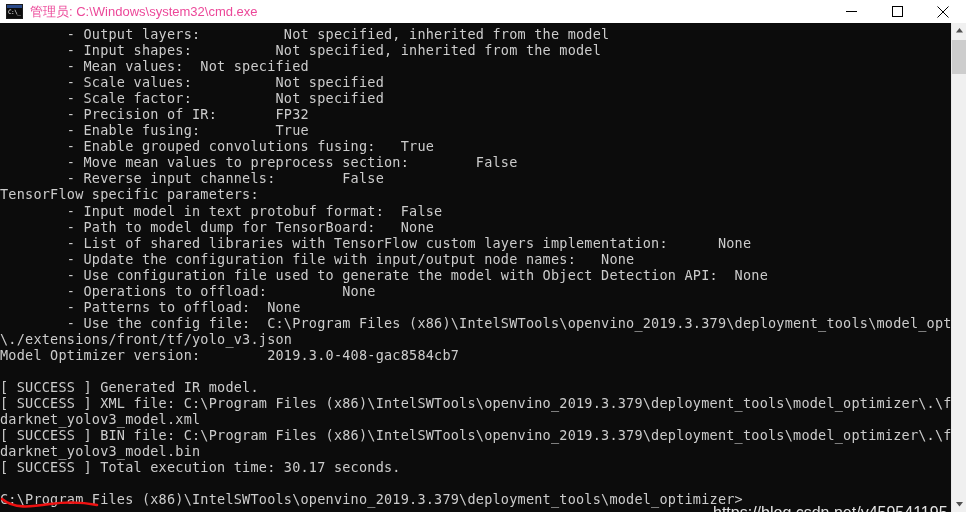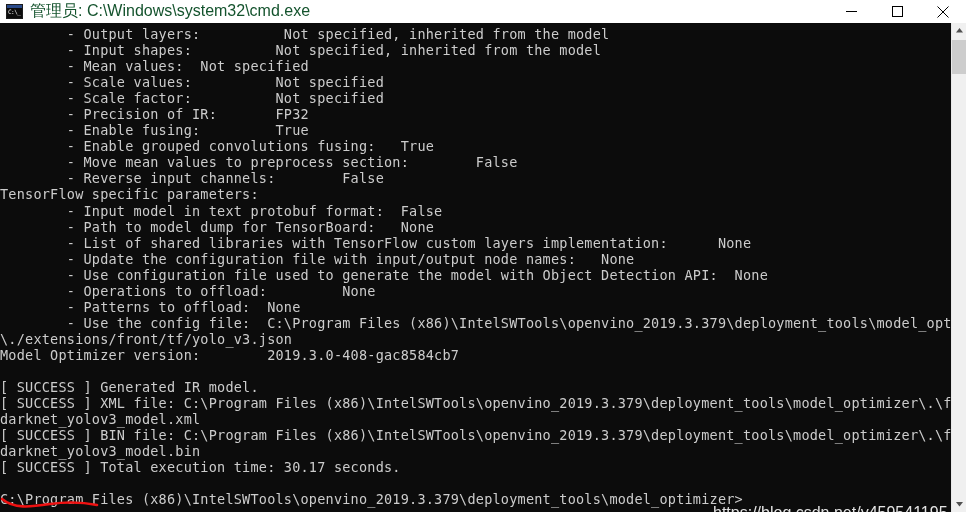--- a/index.html
+++ b/index.html
@@ -66,22 +66,22 @@
   #app-icon .prompt {
     position: absolute;
     left: 2px; top: 5px;
     color: #e8e8e8;
     font-family: "DejaVu Sans Mono", monospace;
     font-size: 6px;
     line-height: 6px;
     letter-spacing: -0.5px;
   }
   #title-text {
-    font-size: 16px;
-    color: #14532d;
+    font-size: 13px;
+    color: #ec4899;
     white-space: nowrap;
     letter-spacing: 0px;
   }
 
   #window-controls {
     position: absolute;
     right: 0; top: 0;
     height: 23px;
     display: flex;
   }

